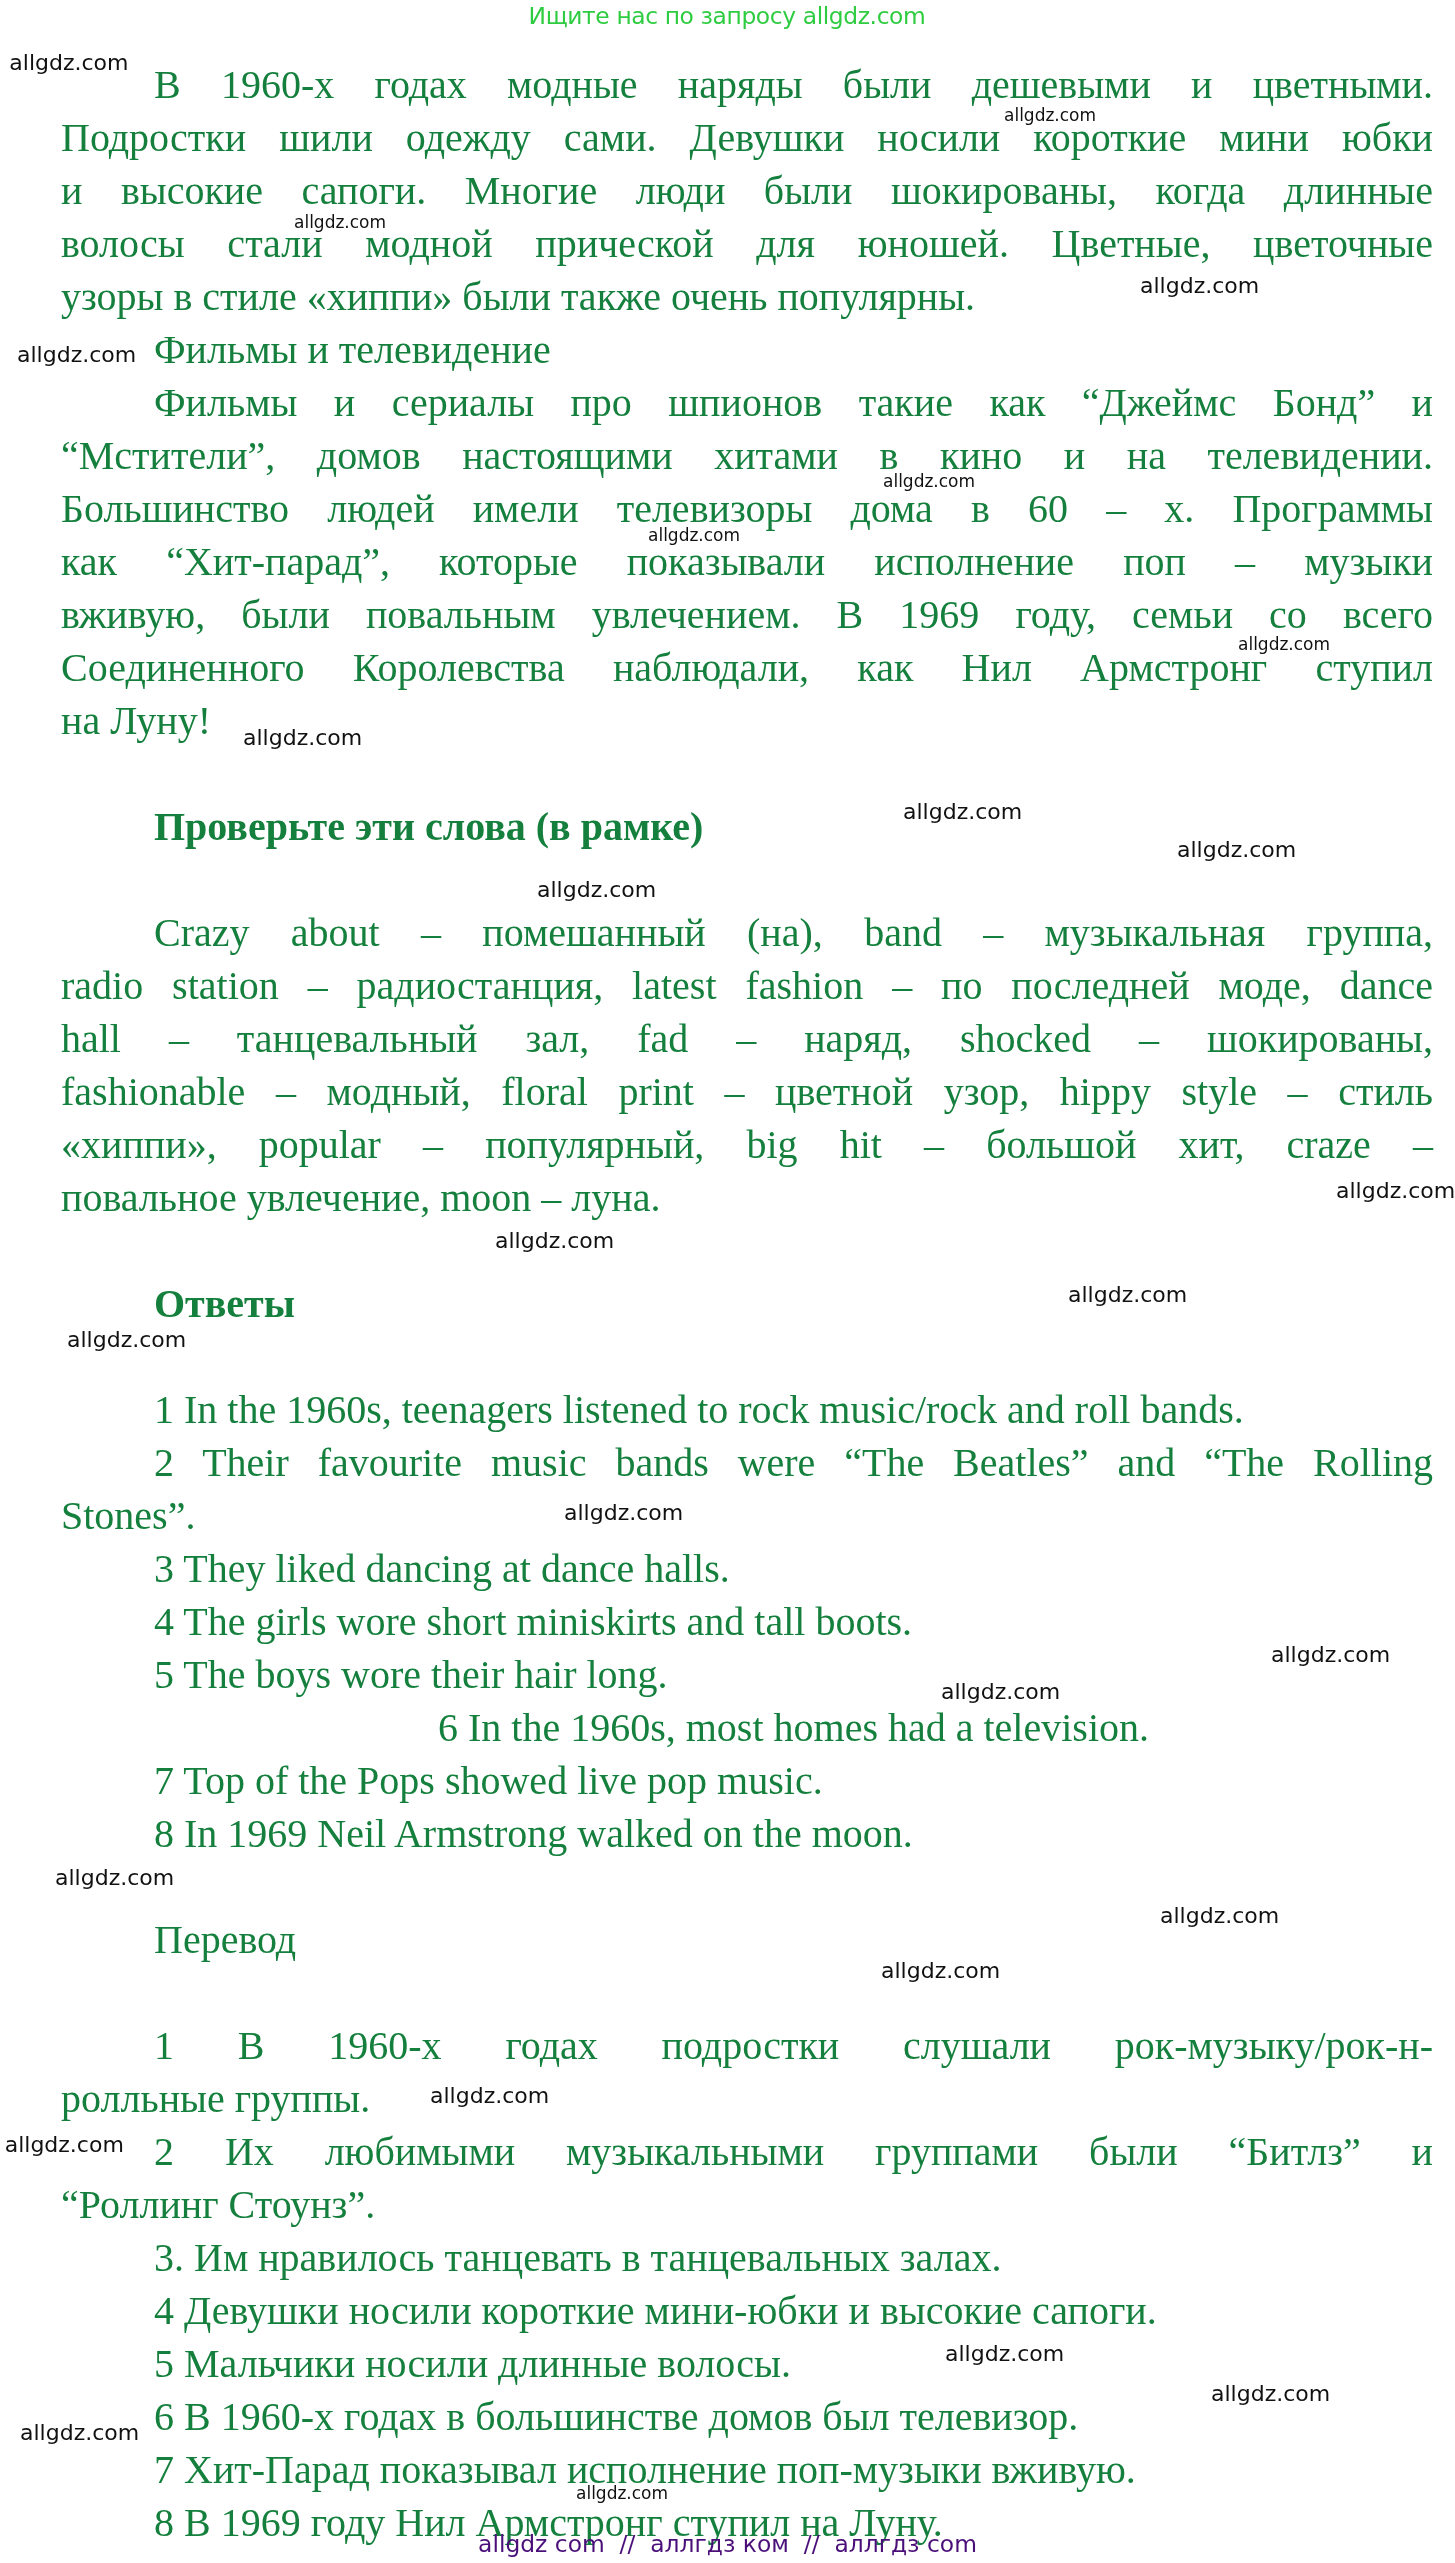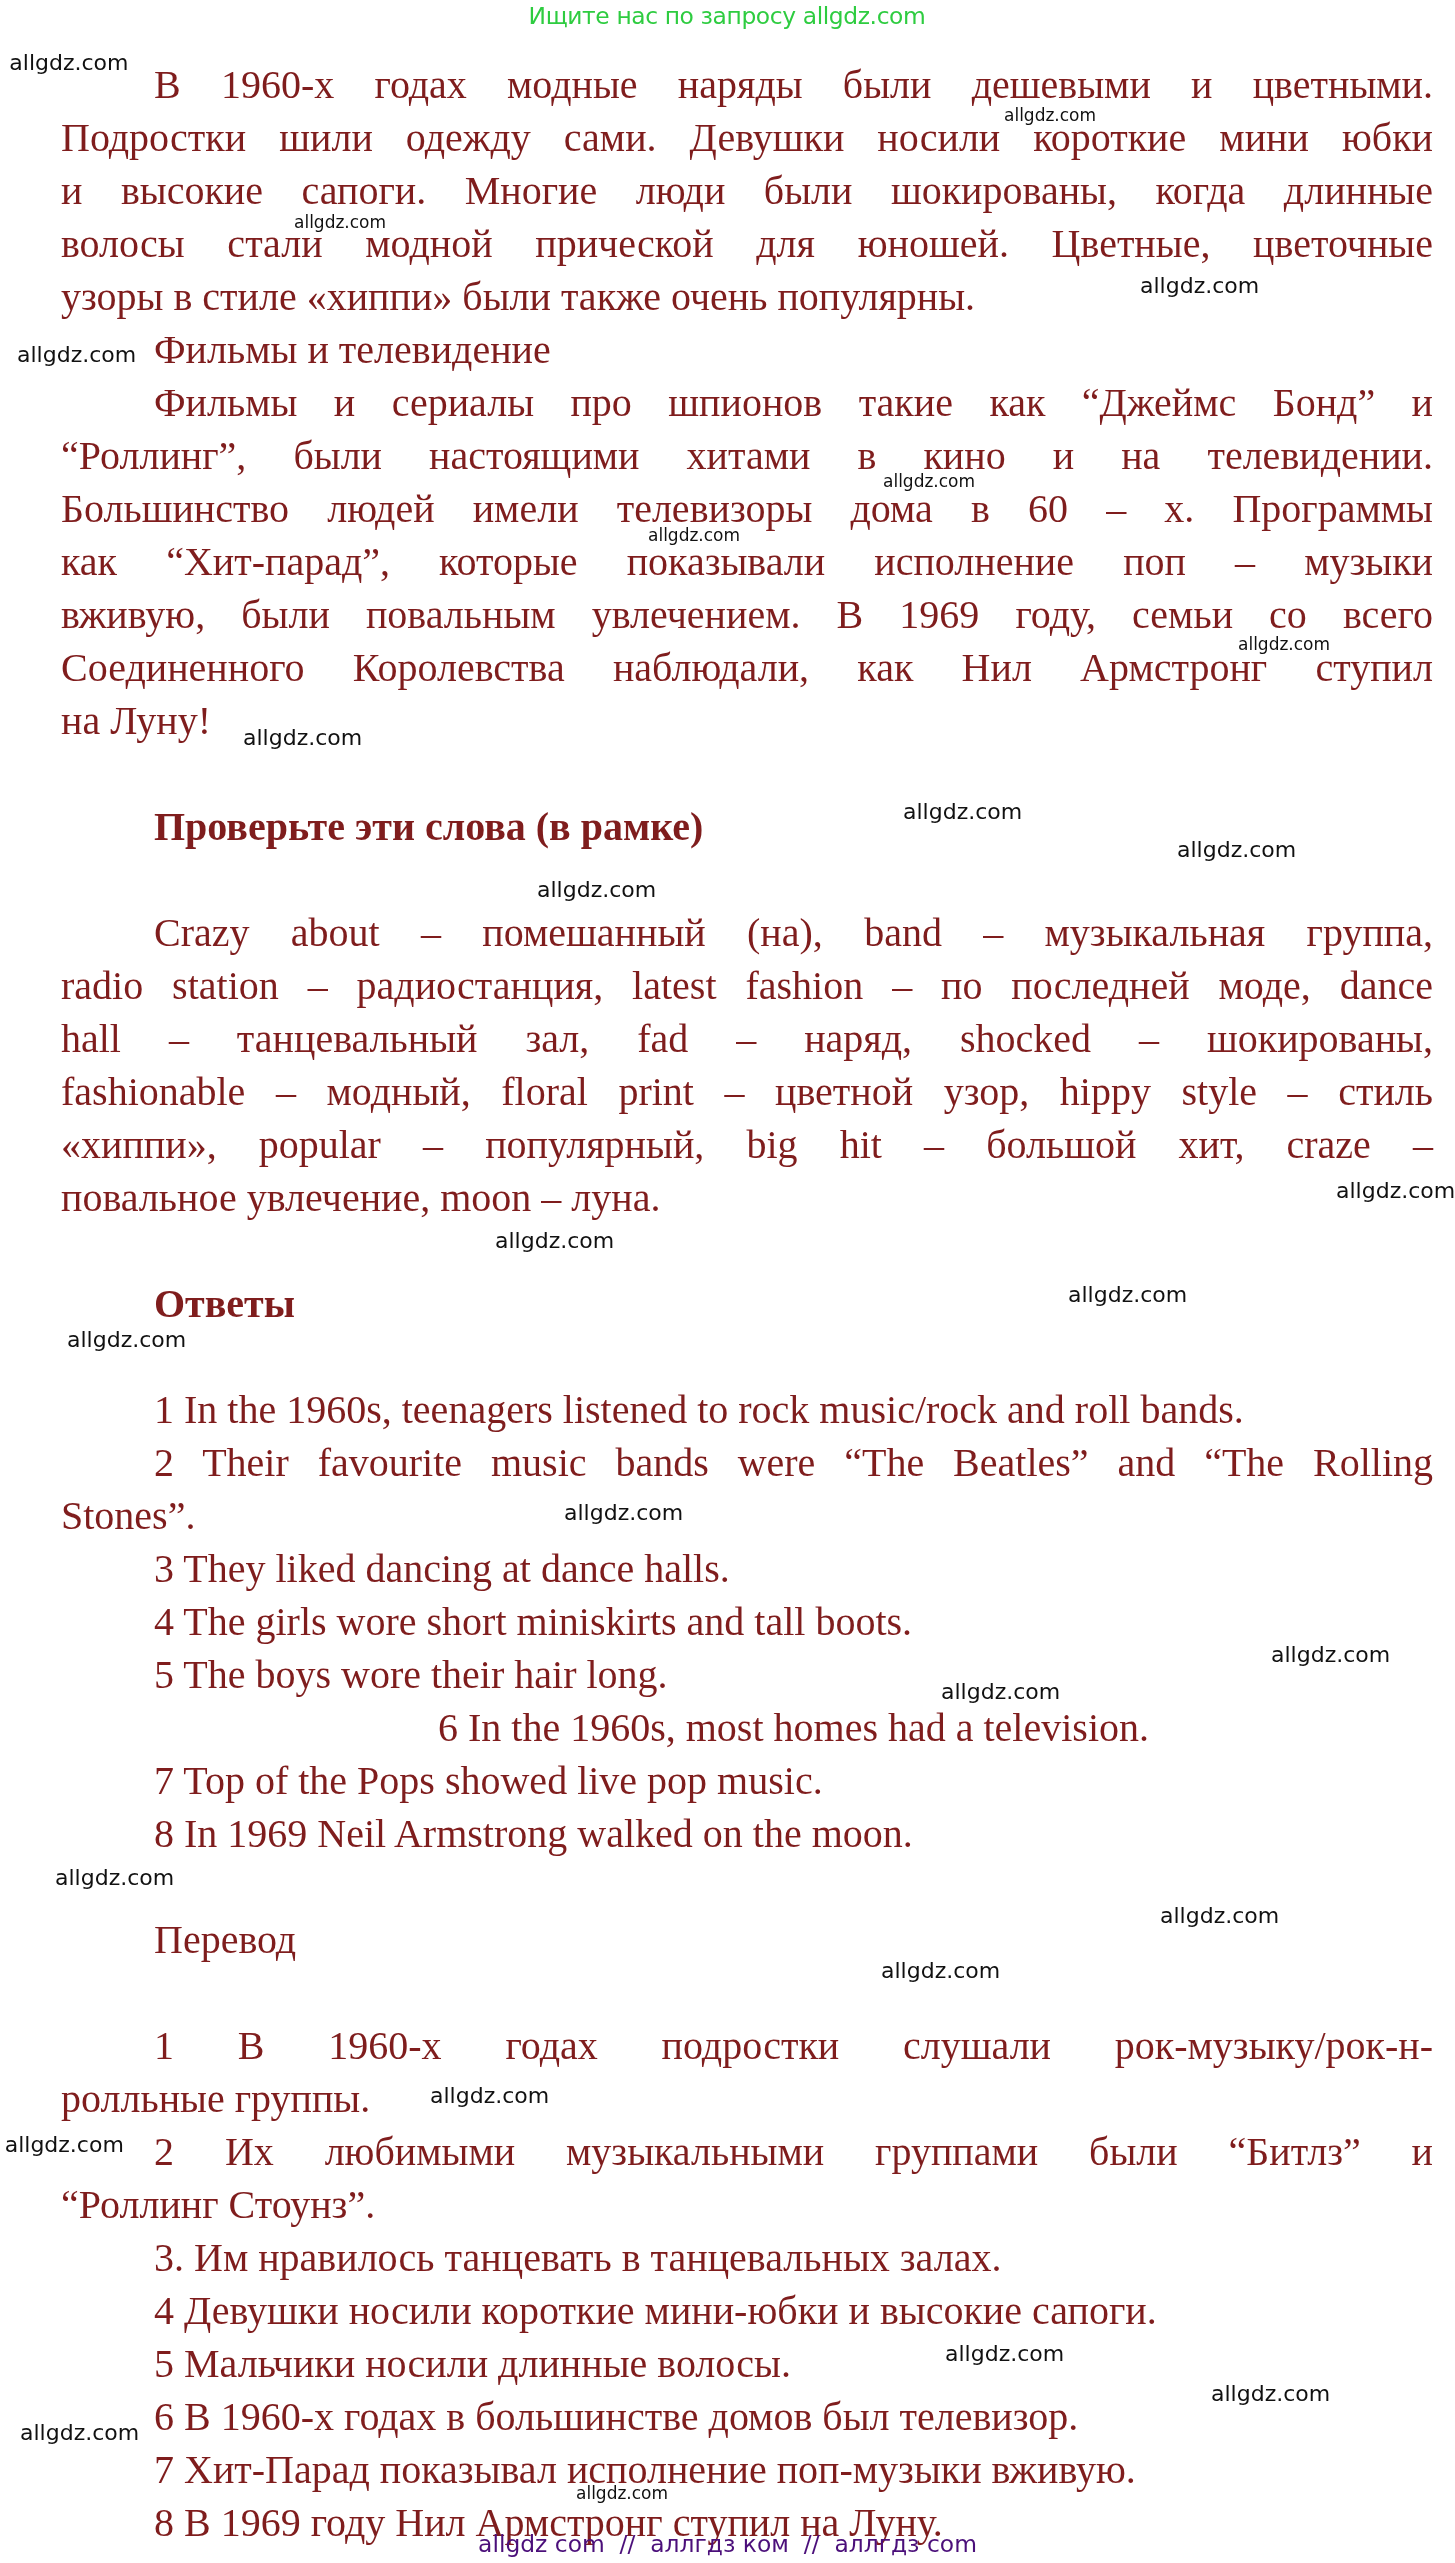--- a/index.html
+++ b/index.html
@@ -10,21 +10,21 @@
     color: #2ecc40; letter-spacing: -0.4px;
   }
   .footer {
     position: absolute; top: 2530px; left: 0; width: 1455px; text-align: center;
     font-family: "DejaVu Sans", sans-serif; font-size: 23.4px; line-height: 28px;
     color: #4b0f7a; white-space: pre;
   }
   .doc {
     position: absolute; left: 61px; top: 58px; width: 1372px;
     font-family: "Liberation Serif", serif; font-size: 40px; line-height: 53px;
-    color: #7f1d1d; transform-origin: 0 0;
+    color: #15803d; transform-origin: 0 0;
   }
   .line { display: block; }
   .just { text-align: justify; text-align-last: justify; }
   .gap-1 { height: 53px; }
   .wm {
     position: absolute; font-family: "DejaVu Sans", sans-serif;
     font-size: 22px; line-height: 23.4px; color: #111; white-space: nowrap;
   }
   .wm.sm { font-size: 17px; line-height: 18.7px; }
 </style>
@@ -35,21 +35,21 @@
 
 <div class="doc" style="top:58px;">
   <span class="line just" style="padding-left:93px;">В 1960-х годах модные наряды были дешевыми и цветными.</span>
   <span class="line just">Подростки шили одежду сами. Девушки носили короткие мини юбки</span>
   <span class="line just">и высокие сапоги. Многие  люди были шокированы, когда  длинные</span>
   <span class="line just">волосы  стали модной прической для юношей. Цветные, цветочные</span>
   <span class="line">узоры в стиле «хиппи» были также очень популярны.</span>
 
   <span class="line" style="padding-left:93px;">Фильмы и телевидение</span>
   <span class="line just" style="padding-left:93px;">Фильмы и сериалы про шпионов такие как “Джеймс Бонд” и</span>
-  <span class="line just">“Роллинг”, были настоящими хитами в кино и на телевидении.</span>
+  <span class="line just">“Мстители”, домов настоящими хитами в кино и на телевидении.</span>
   <span class="line just">Большинство людей имели телевизоры дома в  60 – х. Программы</span>
   <span class="line just">как  “Хит-парад”, которые показывали исполнение поп – музыки</span>
   <span class="line just">вживую, были повальным увлечением. В 1969 году, семьи со всего</span>
   <span class="line just">Соединенного Королевства наблюдали, как Нил Армстронг ступил</span>
   <span class="line">на Луну!</span>
 
   <div class="gap-1"></div>
   <span class="line" style="padding-left:93px; font-weight:bold;">Проверьте эти слова (в рамке)</span>
   <div class="gap-1"></div>
   <span class="line just" style="padding-left:93px;">Crazy about – помешанный (на), band – музыкальная группа,</span>

